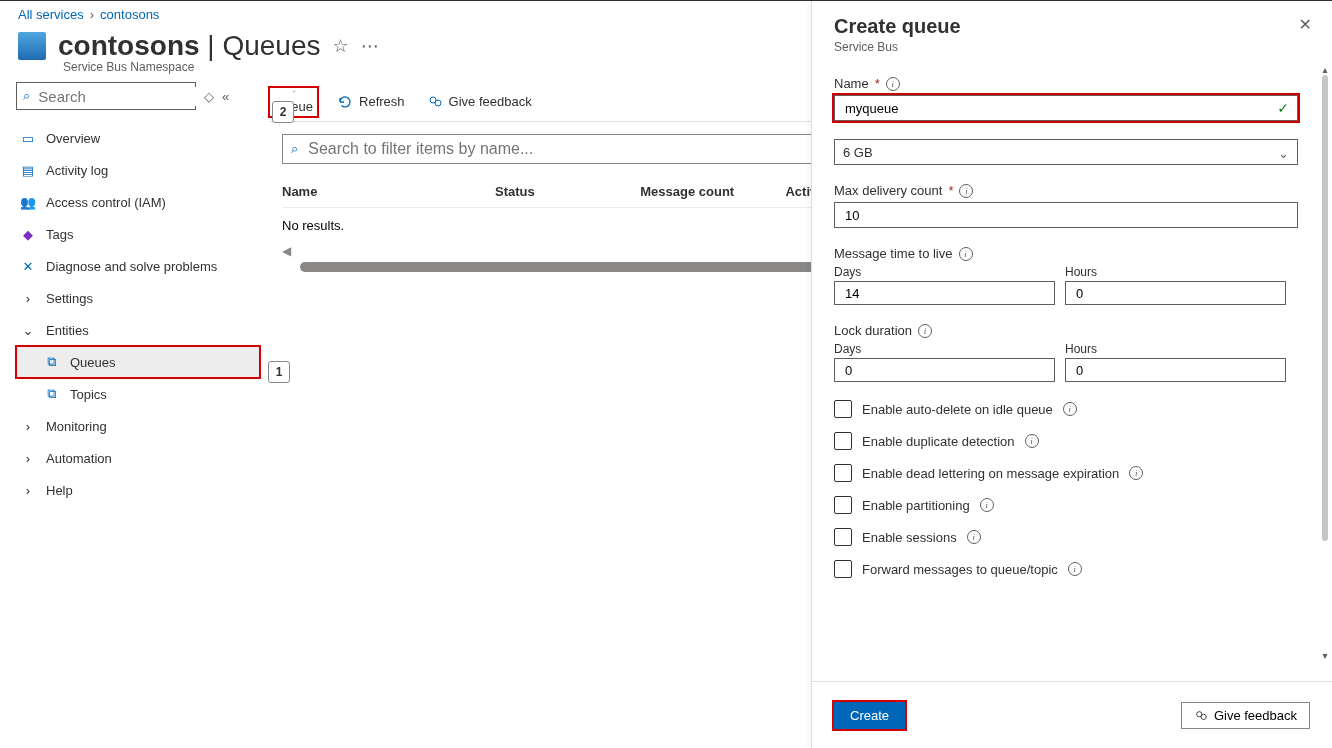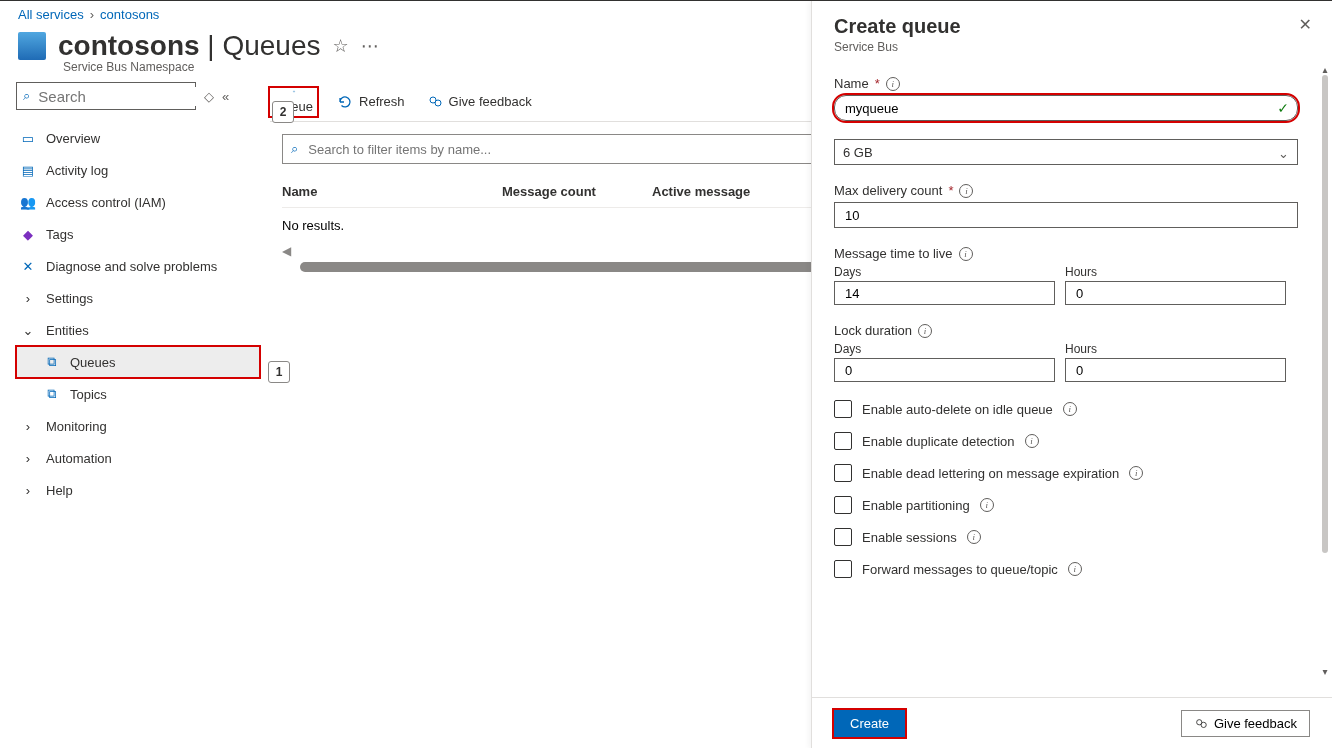--- a/index.html
+++ b/index.html
@@ -47,21 +47,21 @@
     border:1px solid #8a8886; border-radius:3px; display:flex;
     align-items:center; justify-content:center; font-size:12px; font-weight:600;
   }
   .content { flex:1; padding-left:10px; }
   .toolbar { display:flex; align-items:center; gap:18px; height:40px; border-bottom:1px solid #e1dfdd; }
   .tb-btn { display:flex; align-items:center; gap:6px; cursor:pointer; color:#323130; height:28px; padding:0 2px;}
   .tb-btn.queue-btn { outline:2px solid #d40000; padding:2px 4px;flex-direction:column; }
   .tb-btn svg { width:16px; height:16px; }
   .filter-row { margin:12px 0 0 12px; }
   .filter-input { border:1px solid #8a8886; height:30px; width:590px; display:flex; align-items:center; padding:0 8px; gap:8px;}
-  .filter-input input { border:none; outline:none; flex:1; font-size:13px; color:#605e5c;}
+  .filter-input input { border:none; outline:none; flex:1; font-size:16px; color:#605e5c;}
   .grid { margin:12px 0 0 12px; width:610px;}
   .grid-header { display:flex; font-weight:600; border-bottom:1px solid #edebe9; }
   .grid-header div { padding:8px 0; }
   .gh-name {width:220px;}
   .gh-status{width:150px;}
   .gh-msg{width:150px;}
   .gh-act{width:110px;}
   .grid-row { padding:10px 0; color:#000000;}
   .scroll-hint { height:10px; background:#8a8886; margin-top:4px; width:580px; border-radius:5px; position:relative; left:18px;}
   .scroll-arrow-left { position:relative; left:0; color:#8a8886; font-size:12px;}
@@ -81,32 +81,32 @@
   .panel-scroll .thumb { width:6px; background:#c8c6c4; height:78%; border-radius:3px; margin:0 auto; }
   .panel-scroll .arrow { text-align:center; color:#605e5c; font-size:10px; }
   .fld-label { font-size:13px; display:flex; align-items:center; gap:6px; margin-bottom:4px;}
   .req { color:#a4262c; }
   .info-ic { width:14px;height:14px; border:1px solid #605e5c; border-radius:50%; display:inline-flex;align-items:center;justify-content:center;font-size:9px;color:#605e5c; font-style: italic; font-family: serif;}
   .text-input {
     border:1px solid #605e5c; height:26px; width:100%; padding:0 8px;
     display:flex; align-items:center; justify-content:space-between; font-size:13px;
     background:#fff;
   }
-  .text-input.validated-ok { outline:2px solid #d40000;border-radius:12px; }
+  .text-input.validated-ok { outline:2px solid #d40000; }
   .text-input input { border:none; outline:none; flex:1; font-size:13px; background:transparent;}
   .select { position:relative; }
   .select .chev { position:absolute; right:8px; top:6px; color:#605e5c; pointer-events:none;}
   .fld { margin-bottom:18px; margin-right:12px;}
   .ttl-grid { display:flex; gap:10px; margin-right:12px;}
   .ttl-grid .col { flex:1; }
   .ttl-grid .col .mini-label { font-size:12px; margin-bottom:2px; }
   .ttl-grid .col .text-input { height:24px; }
   .check-row { display:flex; align-items:center; gap:10px; margin:14px 0; }
   .checkbox { width:18px; height:18px; border:1px solid #323130; background:#fff; cursor:pointer; border-radius:2px;}
-  .panel-footer { border-top:1px solid #e1dfdd; padding:12px 22px; display:flex; align-items:flex-start; justify-content:space-between;}
+  .panel-footer { border-top:1px solid #e1dfdd; padding:20px 22px; display:flex; align-items:flex-start; justify-content:space-between;}
   .btn-primary { background:#0067b8; color:#fff; border:none; padding:6px 16px; font-size:13px; cursor:pointer; outline:2px solid #d40000;}
   .btn-secondary { background:#fff; border:1px solid #8a8886; padding:5px 12px; cursor:pointer; display:flex;align-items:center;gap:6px;font-size:13px;}
   .green-check { color:#107c10; font-size:14px; }
 </style>
 </head>
 <body>
 
 <div class="breadcrumb">
   <a href="#">All services</a>
   <span class="sep">›</span>
@@ -217,20 +217,21 @@
     <div class="filter-row">
       <div class="filter-input">
         <span style="color:#0067b8">⌕</span>
         <input placeholder="Search to filter items by name..." style="">
       </div>
     </div>
 
     <div class="grid">
       <div class="grid-header">
         <div class="gh-name">Name</div>
+        <div class="gh-status">Status</div>
         <div class="gh-msg">Message count</div>
         <div class="gh-act">Active message</div>
       </div>
       <div class="grid-row">No results.</div>
       <span class="scroll-arrow-left">◀</span>
       <div class="scroll-hint"></div>
     </div>
   </div>
 </div>
 

